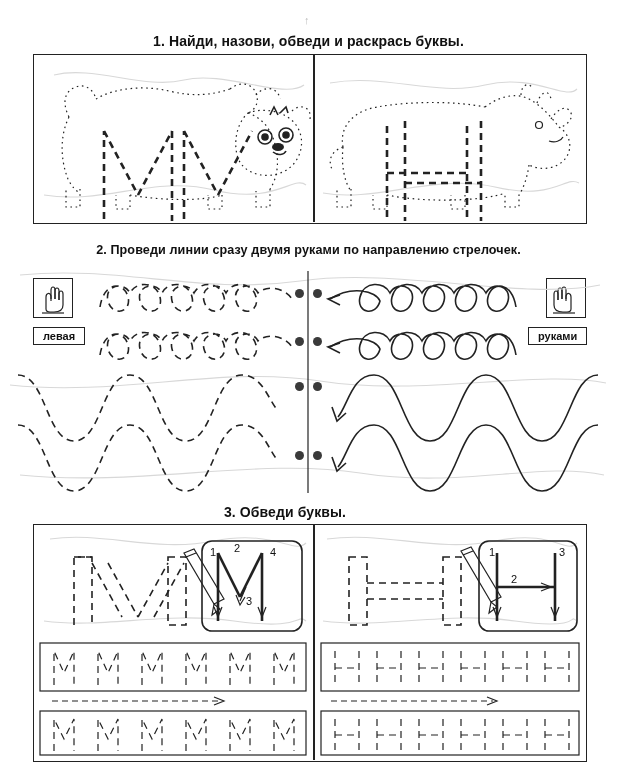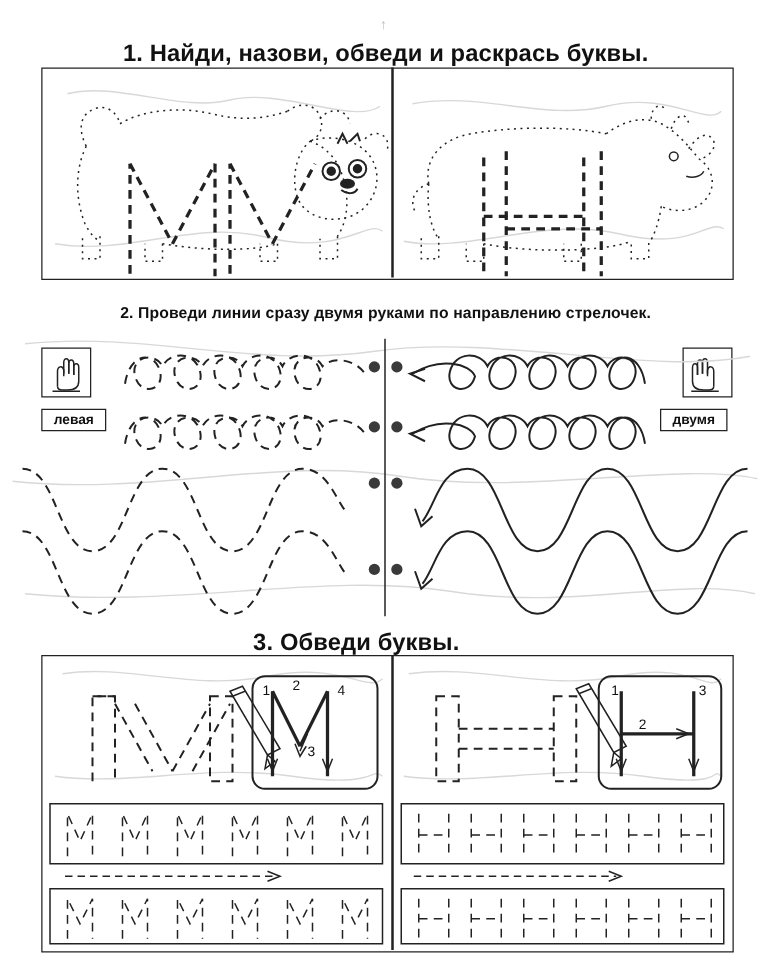--- a/index.html
+++ b/index.html
@@ -9,21 +9,21 @@
     font-family:"Liberation Sans", sans-serif;
     color:#111;
     position:relative;
     overflow:hidden;
   }
   .page{position:relative;width:617px;height:783px;}
 
   .heading{
     text-align:center;
     font-weight:bold;
-    font-size:19px;
+    font-size:14px;
     letter-spacing:.1px;
     color:#111;
   }
   #h1{position:absolute;left:0;top:33px;width:617px;}
   #h2{position:absolute;left:0;top:243px;width:617px;font-size:12.6px;}
   #h3{position:absolute;left:0;top:504px;width:570px;}
 
   
   .box{position:absolute;border:1.5px solid #222;background:#fff;}
   #t1box{left:33px;top:54px;width:552px;height:168px;}
@@ -170,21 +170,21 @@
     <svg width="36" height="36">
       <g class="stroke thin">
         <path d="M24 30 L24 18 C24 14 20 13 19 17 L19 22"></path>
         <path d="M19 20 L19 11 C19 7 15 7 15 11 L15 20"></path>
         <path d="M15 20 L15 12 C15 8 11 8 11 12 L11 21"></path>
         <path d="M11 21 L11 15 C11 11 7 11 7 15 L7 26 C7 31 11 33 16 33 L20 33 C23 33 24 32 24 30"></path>
         <path d="M6 34 L28 34"></path>
       </g>
     </svg>
   </div>
-  <div class="handlabel" id="lbl-r">двумя</div>
+  <div class="handlabel" id="lbl-r">руками</div>
 
   <svg width="617" height="230" style="position:absolute;left:0;top:265px;">
 
     <g class="light">
       <path d="M20 10 C120 0 200 30 300 16 S520 36 600 20"></path>
       <path d="M10 120 C120 132 220 100 320 116 S540 104 606 118"></path>
       <path d="M20 210 C140 222 260 192 360 208 S540 196 604 210"></path>
     </g>
 
     <g class="stroke med dash">

